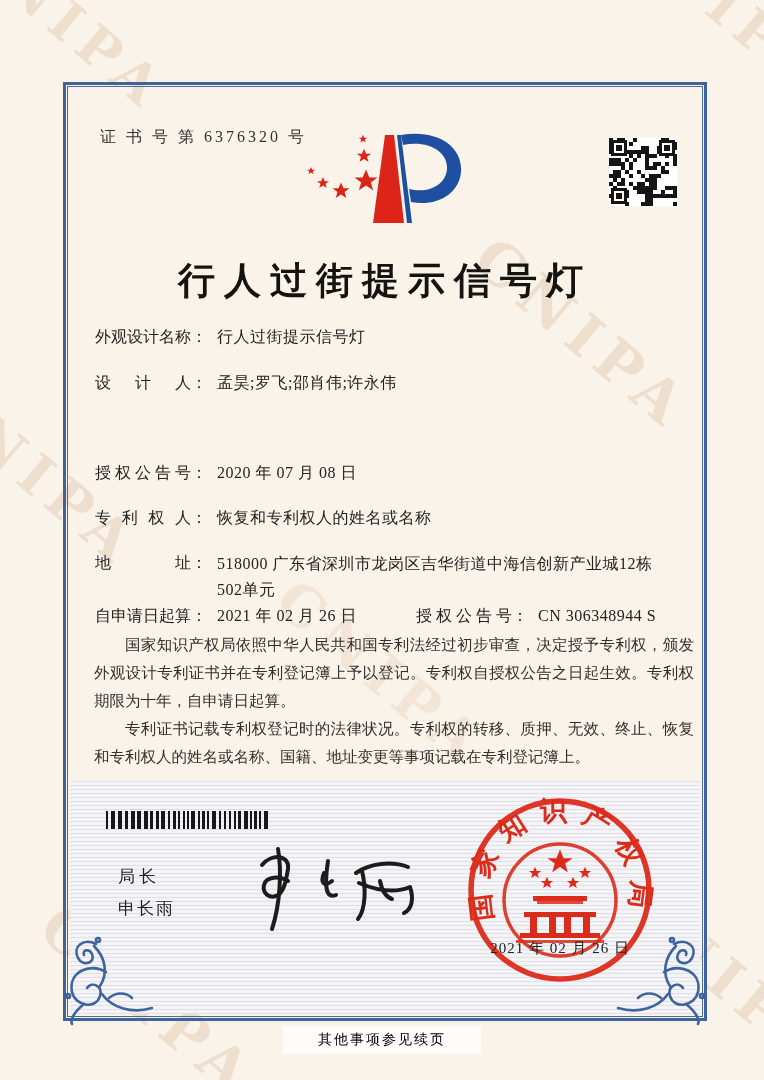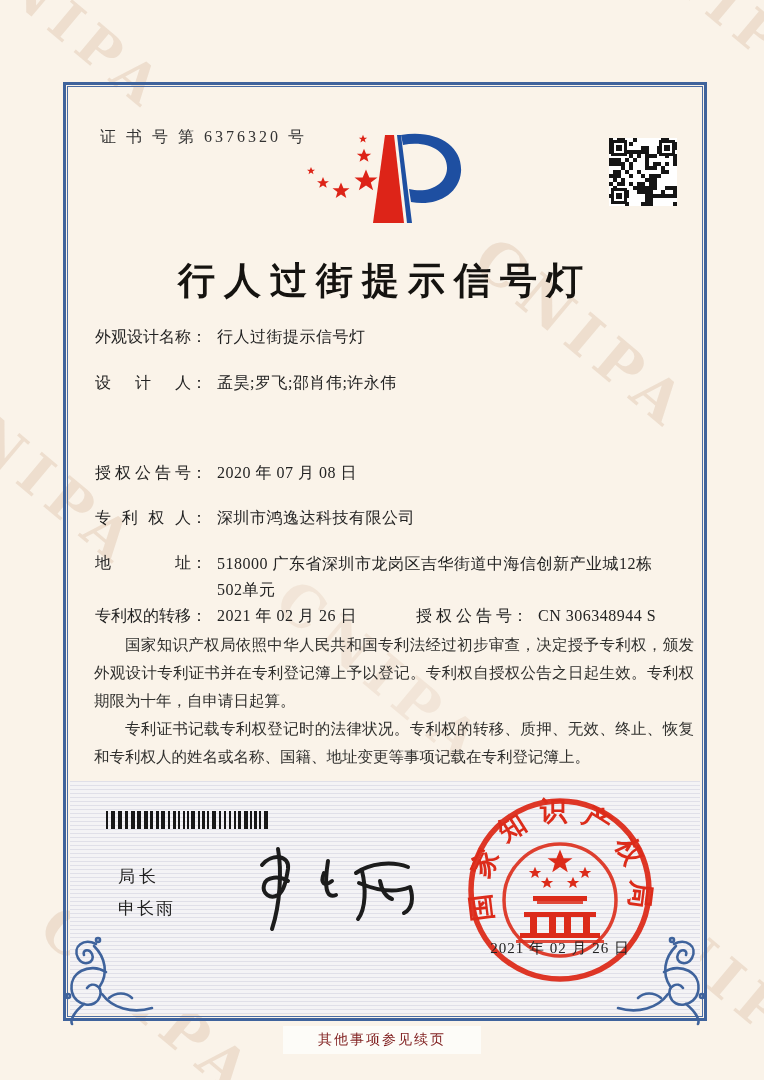--- a/index.html
+++ b/index.html
@@ -41,21 +41,21 @@
   .seal{position:absolute;left:395px;top:14px;}
   .seal-date{position:absolute;left:402px;top:158px;width:176px;text-align:center;
              font-size:15px;color:#222;letter-spacing:1px;z-index:4;}
   .pageno{position:absolute;left:0;right:0;top:206px;text-align:center;font-size:14px;
           letter-spacing:2px;color:#333;}
   .flo{position:absolute;z-index:5;}
   .flo.left{left:-12px;bottom:-8px;}
   .flo.right{right:-12px;bottom:-8px;transform:scaleX(-1);}
   
   .contnote{position:absolute;left:283px;top:1026px;width:198px;height:28px;line-height:28px;
-            text-align:center;background:#fdfcf8;font-size:14px;color:#7f1d1d;letter-spacing:2px;z-index:1;}
+            text-align:center;background:#fdfcf8;font-size:14px;color:#000000;letter-spacing:2px;z-index:1;}
 </style>
 </head>
 <body>
 
 <div class="page">
 
   <div class="wm" style="left:-58px;top:-12px;font-size:54px;">CNIPA</div>
   <div class="wm" style="left:600px;top:-28px;font-size:54px;">CNIPA</div>
   <div class="wm" style="left:452px;top:300px;font-size:58px;">CNIPA</div>
   <div class="wm" style="left:-92px;top:440px;font-size:56px;">CNIPA</div>
@@ -104,27 +104,27 @@
     <div class="frow" style="top:240px;">
       <span class="flabel">外观设计名称</span><span>：</span><span class="fvalue">行人过街提示信号灯</span>
     </div>
     <div class="frow" style="top:286px;">
       <span class="flabel">设计人</span><span>：</span><span class="fvalue">孟昊;罗飞;邵肖伟;许永伟</span>
     </div>
     <div class="frow" style="top:376px;">
       <span class="flabel">授权公告号</span><span>：</span><span class="fvalue">2020 年 07 月 08 日</span>
     </div>
     <div class="frow" style="top:421px;">
-      <span class="flabel">专利权人</span><span>：</span><span class="fvalue">深圳市鸿逸达科技有限公司</span>
+      <span class="flabel">专利权人</span><span>：</span><span class="fvalue">恢复和专利权人的姓名或名称</span>
     </div>
     <div class="frow" style="top:466px;">
       <span class="flabel">地址</span><span>：</span><span class="fvalue addr">518000 广东省深圳市龙岗区吉华街道中海信创新产业城12栋502单元</span>
     </div>
     <div class="frow" style="top:519px;">
-      <span class="flabel">专利权的转移</span><span>：</span><span class="fvalue">2021 年 02 月 26 日</span>
+      <span class="flabel">自申请日起算</span><span>：</span><span class="fvalue">2021 年 02 月 26 日</span>
       <span class="pair2"><span class="flabel">授权公告号</span><span>：</span><span class="fvalue">CN 306348944 S</span></span>
     </div>
 
     <div class="paras">
       <p>国家知识产权局依照中华人民共和国专利法经过初步审查，决定授予专利权，颁发外观设计专利证书并在专利登记簿上予以登记。专利权自授权公告之日起生效。专利权期限为十年，自申请日起算。</p>
       <p>专利证书记载专利权登记时的法律状况。专利权的转移、质押、无效、终止、恢复和专利权人的姓名或名称、国籍、地址变更等事项记载在专利登记簿上。</p>
     </div>
 
     <div class="band">
       <div class="barcode">

